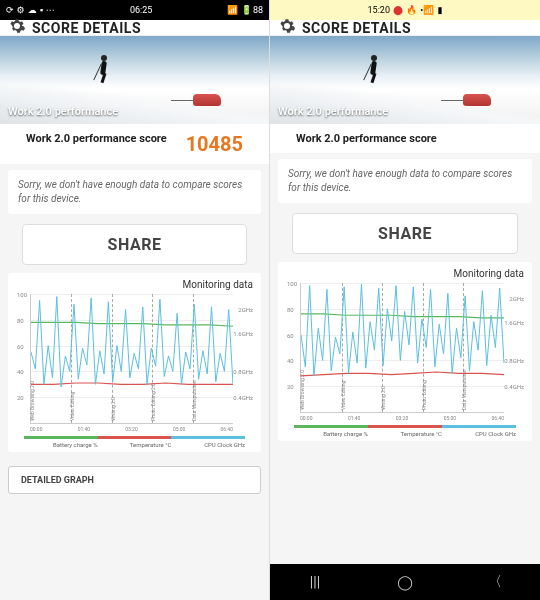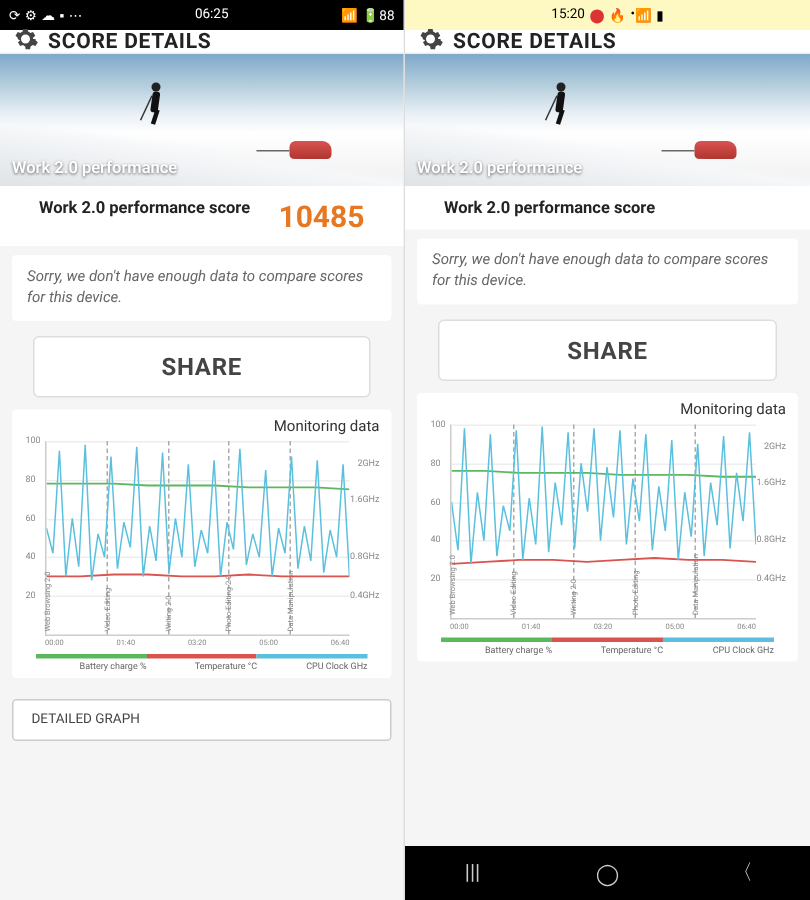--- a/index.html
+++ b/index.html
@@ -37,21 +37,21 @@
   .sect-lbl { position: absolute; bottom: 2px; font-size: 5px; color: #888; transform: rotate(-90deg); transform-origin: left bottom; white-space: nowrap; }
   .line-svg { position: absolute; inset: 0; width: 100%; height: 100%; }
   .xticks { display: flex; justify-content: space-between; margin: 0 20px 0 14px; font-size: 5px; color: #888; }
   .legend { margin: 4px 8px 0; }
   .legend-bars { display:flex; height:3px; }
   .lb1 { flex:1; background:#5cb85c; }
   .lb2 { flex:1; background:#d9534f; }
   .lb3 { flex:1; background:#5bc0de; }
   .legend-txt { display:flex; font-size:6px; color:#666; margin-top:2px; }
   .legend-txt span { flex:1; }
-  .detailbtn { margin: 8px; padding: 8px 12px; background:#fff; border:1px solid #ccc; border-radius:3px; font-size:9px; font-weight:400; color:#444; display:inline-block; }
+  .detailbtn { margin: 8px; padding: 8px 12px; background:#fff; border:1px solid #ccc; border-radius:3px; font-size:9px; font-weight:700; color:#444; display:inline-block; }
   .scores-hdr { margin: 2px 8px; font-size: 10px; color:#333; }
   .navbar { height: 36px; background:#000; display:flex; justify-content:space-around; align-items:center; margin-top:auto; }
   .nav-icon { color:#ccc; font-size:14px; width:24px; text-align:center; }
 </style>
 </head>
 <body>
 
 <div class="phone phone-l">
   <div class="statusbar">
     <div class="sb-left">

